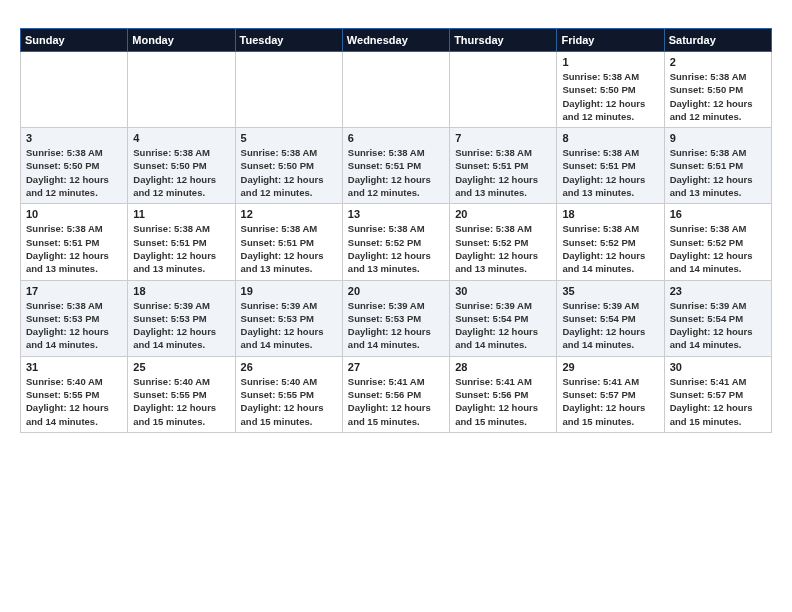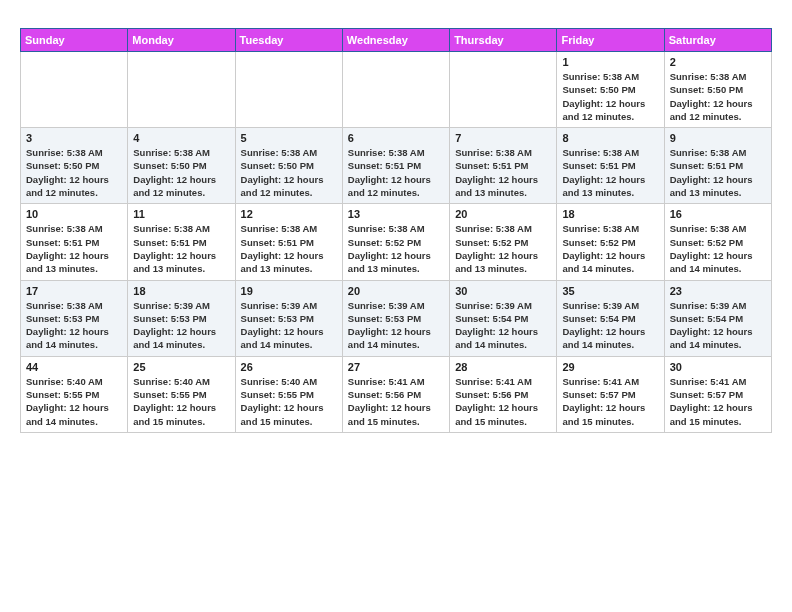--- a/index.html
+++ b/index.html
@@ -40,21 +40,21 @@
       font-size: 15px;
       color: #555;
       margin-top: 2px;
     }
     .calendar {
       width: 100%;
       border-collapse: collapse;
       font-size: 10px;
     }
     .calendar thead th {
-      background: #d946ef;
+      background: #0f172a;
       color: #fff;
       font-weight: bold;
       font-size: 11px;
       padding: 5px 4px;
       text-align: left;
       border: 1px solid #2a5fa0;
     }
     .calendar tbody td {
       border: 1px solid #ccc;
       vertical-align: top;
@@ -217,21 +217,21 @@
             <span class="day-num">35</span>
             <div class="day-info">Sunrise: 5:39 AM<br>Sunset: 5:54 PM<br>Daylight: 12 hours<br>and 14 minutes.</div>
           </td>
           <td>
             <span class="day-num">23</span>
             <div class="day-info">Sunrise: 5:39 AM<br>Sunset: 5:54 PM<br>Daylight: 12 hours<br>and 14 minutes.</div>
           </td>
         </tr>
         <tr>
           <td>
-            <span class="day-num">44</span>
+            <span class="day-num">31</span>
             <div class="day-info">Sunrise: 5:40 AM<br>Sunset: 5:55 PM<br>Daylight: 12 hours<br>and 14 minutes.</div>
           </td>
           <td>
             <span class="day-num">25</span>
             <div class="day-info">Sunrise: 5:40 AM<br>Sunset: 5:55 PM<br>Daylight: 12 hours<br>and 15 minutes.</div>
           </td>
           <td>
             <span class="day-num">26</span>
             <div class="day-info">Sunrise: 5:40 AM<br>Sunset: 5:55 PM<br>Daylight: 12 hours<br>and 15 minutes.</div>
           </td>

